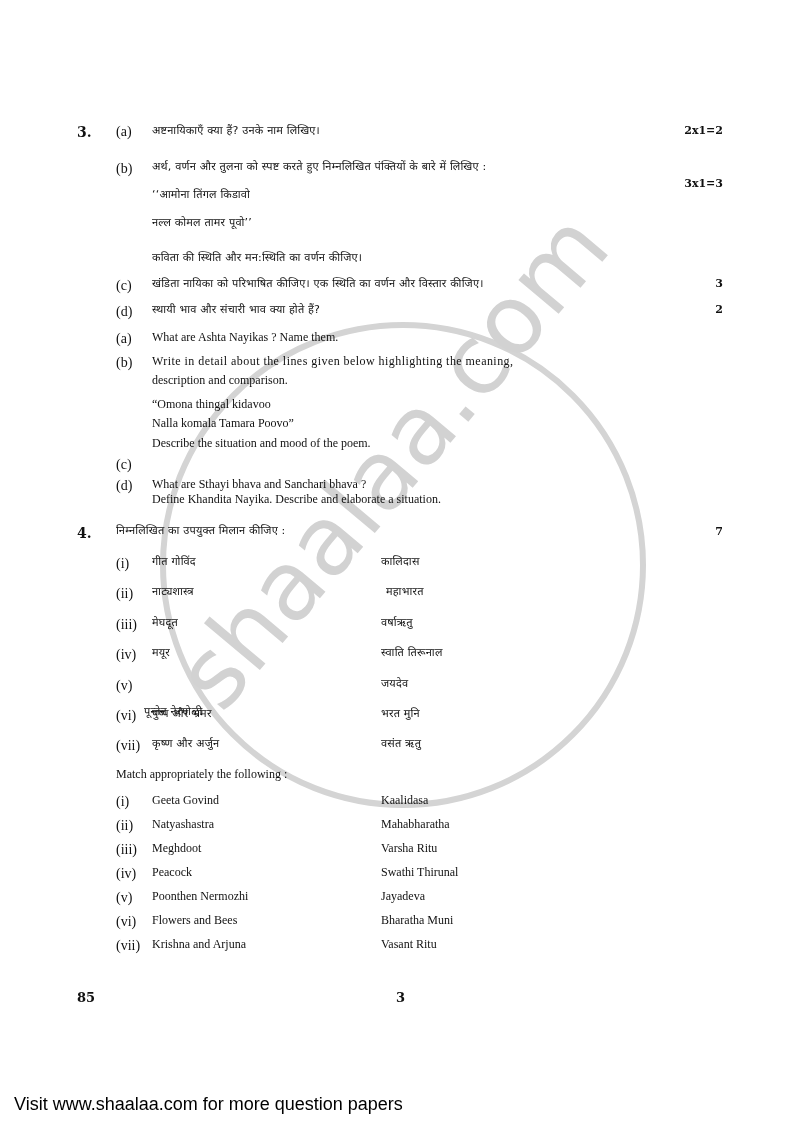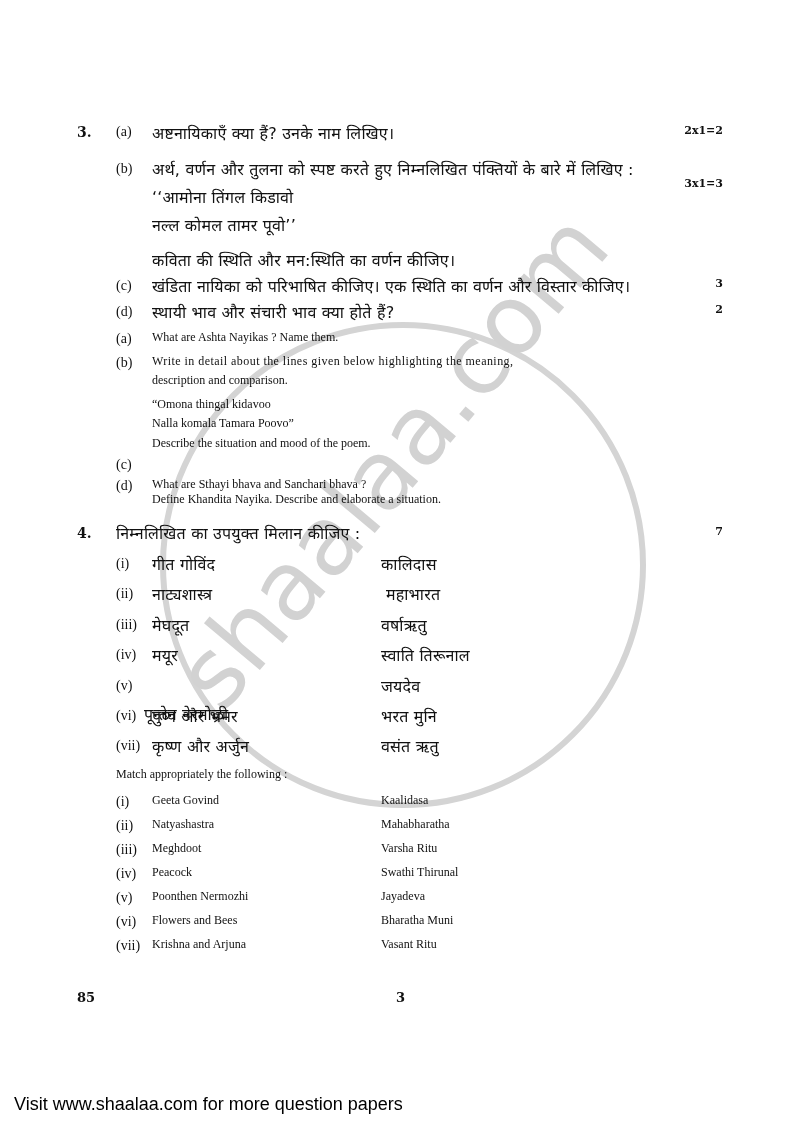--- a/index.html
+++ b/index.html
@@ -2,21 +2,21 @@
 <html><head>
 <meta charset="utf-8">
 <style>
   html, body { margin:0; padding:0; background:#ffffff; }
   body { width:800px; height:1132px; position:relative; overflow:hidden;
          font-family:"DejaVu Serif","Liberation Serif",serif; color:#111; }
   .page { position:absolute; left:0; top:0; width:800px; height:1132px; }
   .abs { position:absolute; white-space:nowrap; }
   .qno { font-weight:bold; font-size:14px; font-family:"DejaVu Serif",serif; }
   .lbl { font-size:14px; font-family:"Liberation Serif",serif; }
-  .hi { font-size:16px; font-family:"DejaVu Sans","Liberation Sans",sans-serif; letter-spacing:0.2px; }
+  .hi { font-size:11px; font-family:"DejaVu Sans","Liberation Sans",sans-serif; letter-spacing:0.2px; }
   .en { font-size:12px; font-family:"Liberation Serif",serif; }
   .marks { font-weight:bold; font-size:11px; font-family:"DejaVu Serif",serif; text-align:right; }
   .footer-num { font-weight:bold; font-size:13px; font-family:"DejaVu Serif",serif; }
   .visit { font-family:"Liberation Sans",sans-serif; font-size:18px; color:#000000; }
   .wm { position:absolute; left:0; top:0; pointer-events:none; }
 </style>
 </head>
 <body>
 
 <div class="page">

